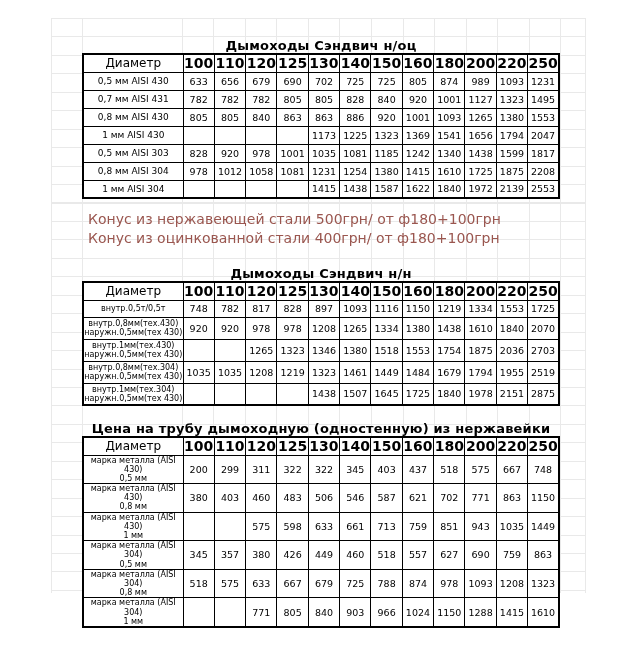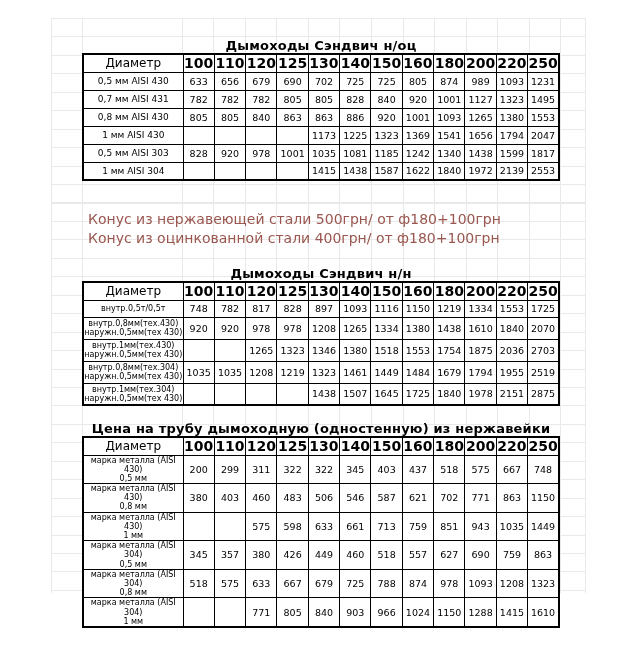--- a/index.html
+++ b/index.html
@@ -184,20 +184,35 @@
           <td>1035</td>
           <td>1081</td>
           <td>1185</td>
           <td>1242</td>
           <td>1340</td>
           <td>1438</td>
           <td>1599</td>
           <td>1817</td>
         </tr>
         <tr>
+          <td class="label">0,8 мм AISI 304</td>
+          <td>978</td>
+          <td>1012</td>
+          <td>1058</td>
+          <td>1081</td>
+          <td>1231</td>
+          <td>1254</td>
+          <td>1380</td>
+          <td>1415</td>
+          <td>1610</td>
+          <td>1725</td>
+          <td>1875</td>
+          <td>2208</td>
+        </tr>
+        <tr>
           <td class="label">1 мм AISI 304</td>
           <td></td>
           <td></td>
           <td></td>
           <td></td>
           <td>1415</td>
           <td>1438</td>
           <td>1587</td>
           <td>1622</td>
           <td>1840</td>

